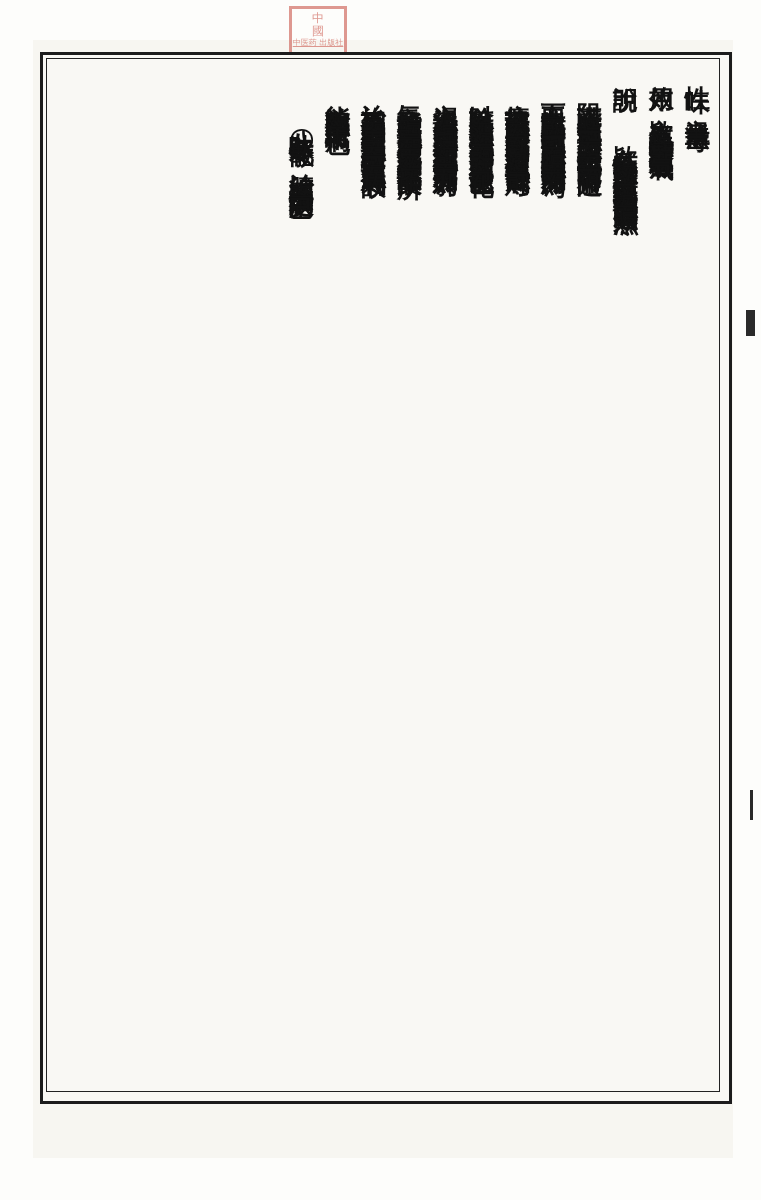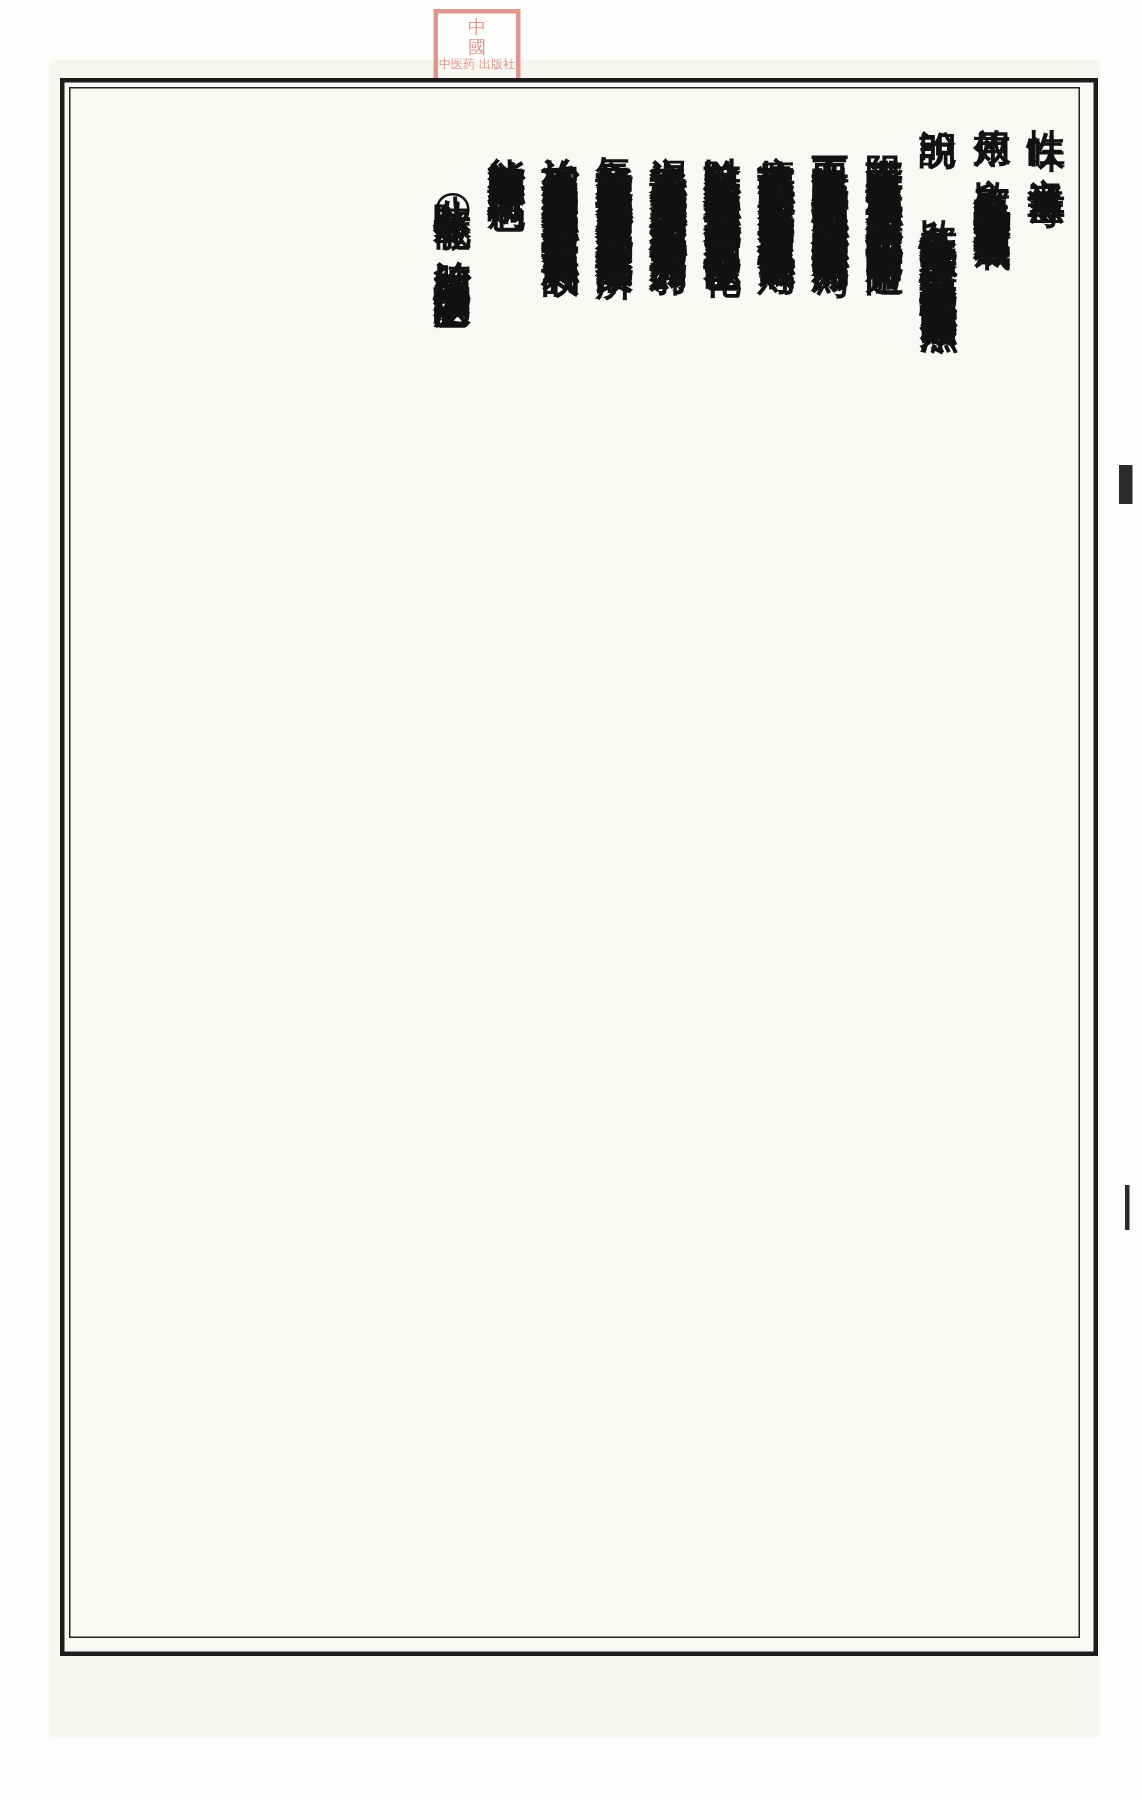--- a/index.html
+++ b/index.html
@@ -72,20 +72,21 @@
     letter-spacing: 0px;
   }
   #seal .seal-row {
     display: block;
     white-space: nowrap;
     font-size: 12px;
   }
   #seal .seal-row.small {
     font-size: 8px;
     margin-top: 2px;
+    text-decoration: underline;
   }
 
   
   .edge-tick {
     position: absolute;
     background: #2a2a2a;
   }
 
   
   #columns {

